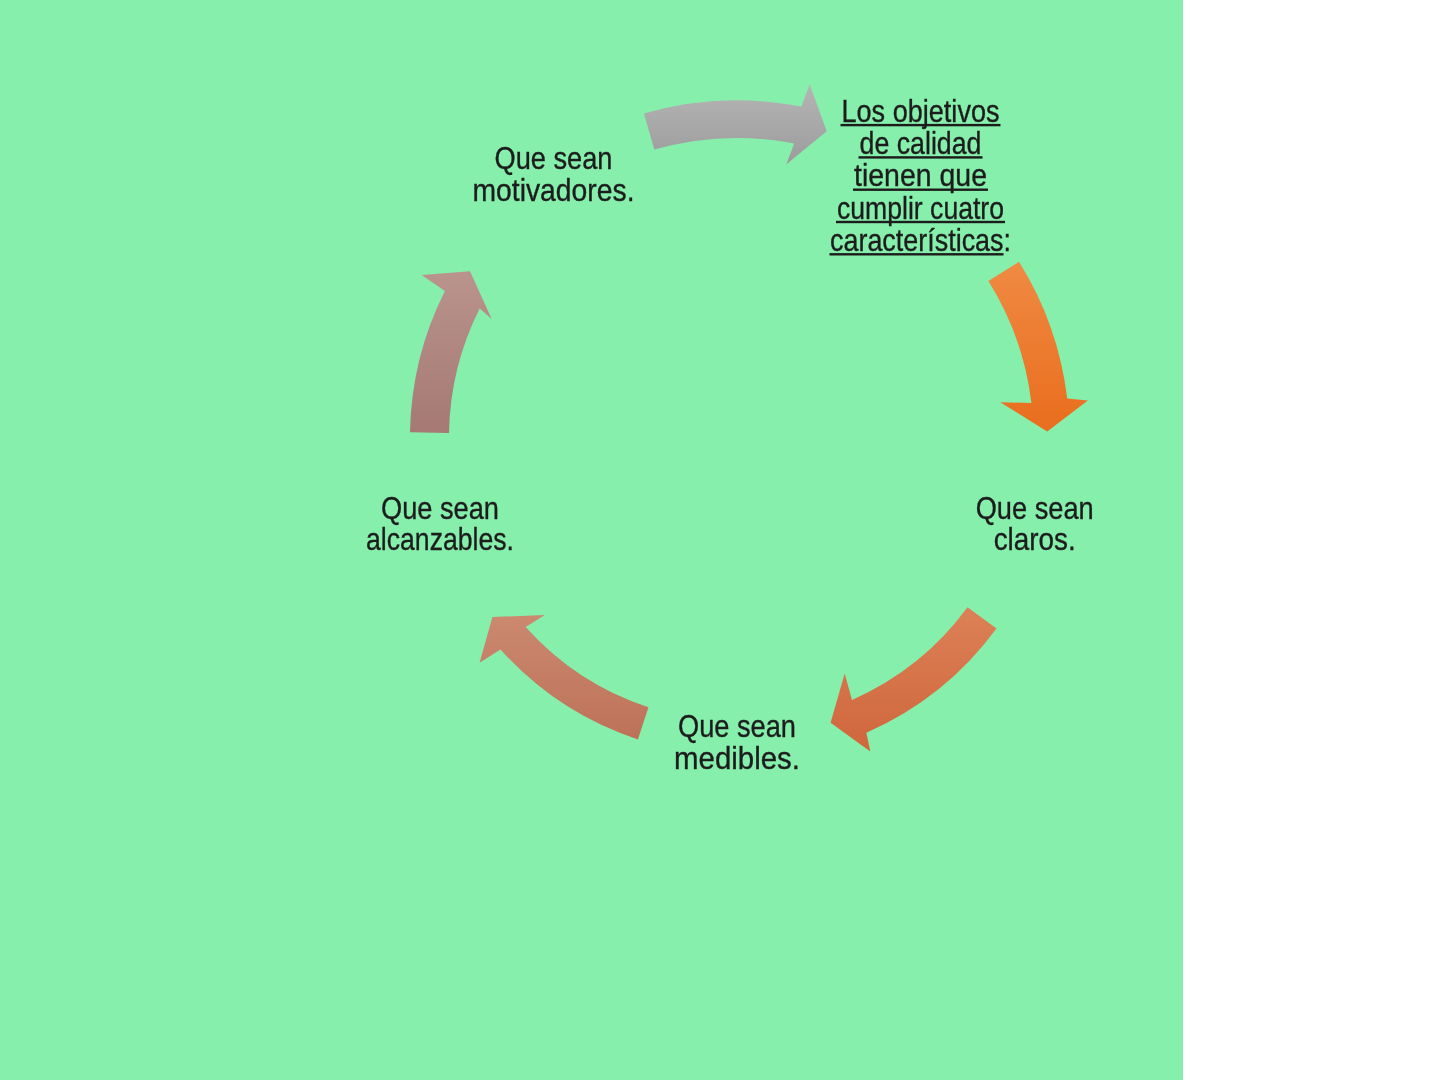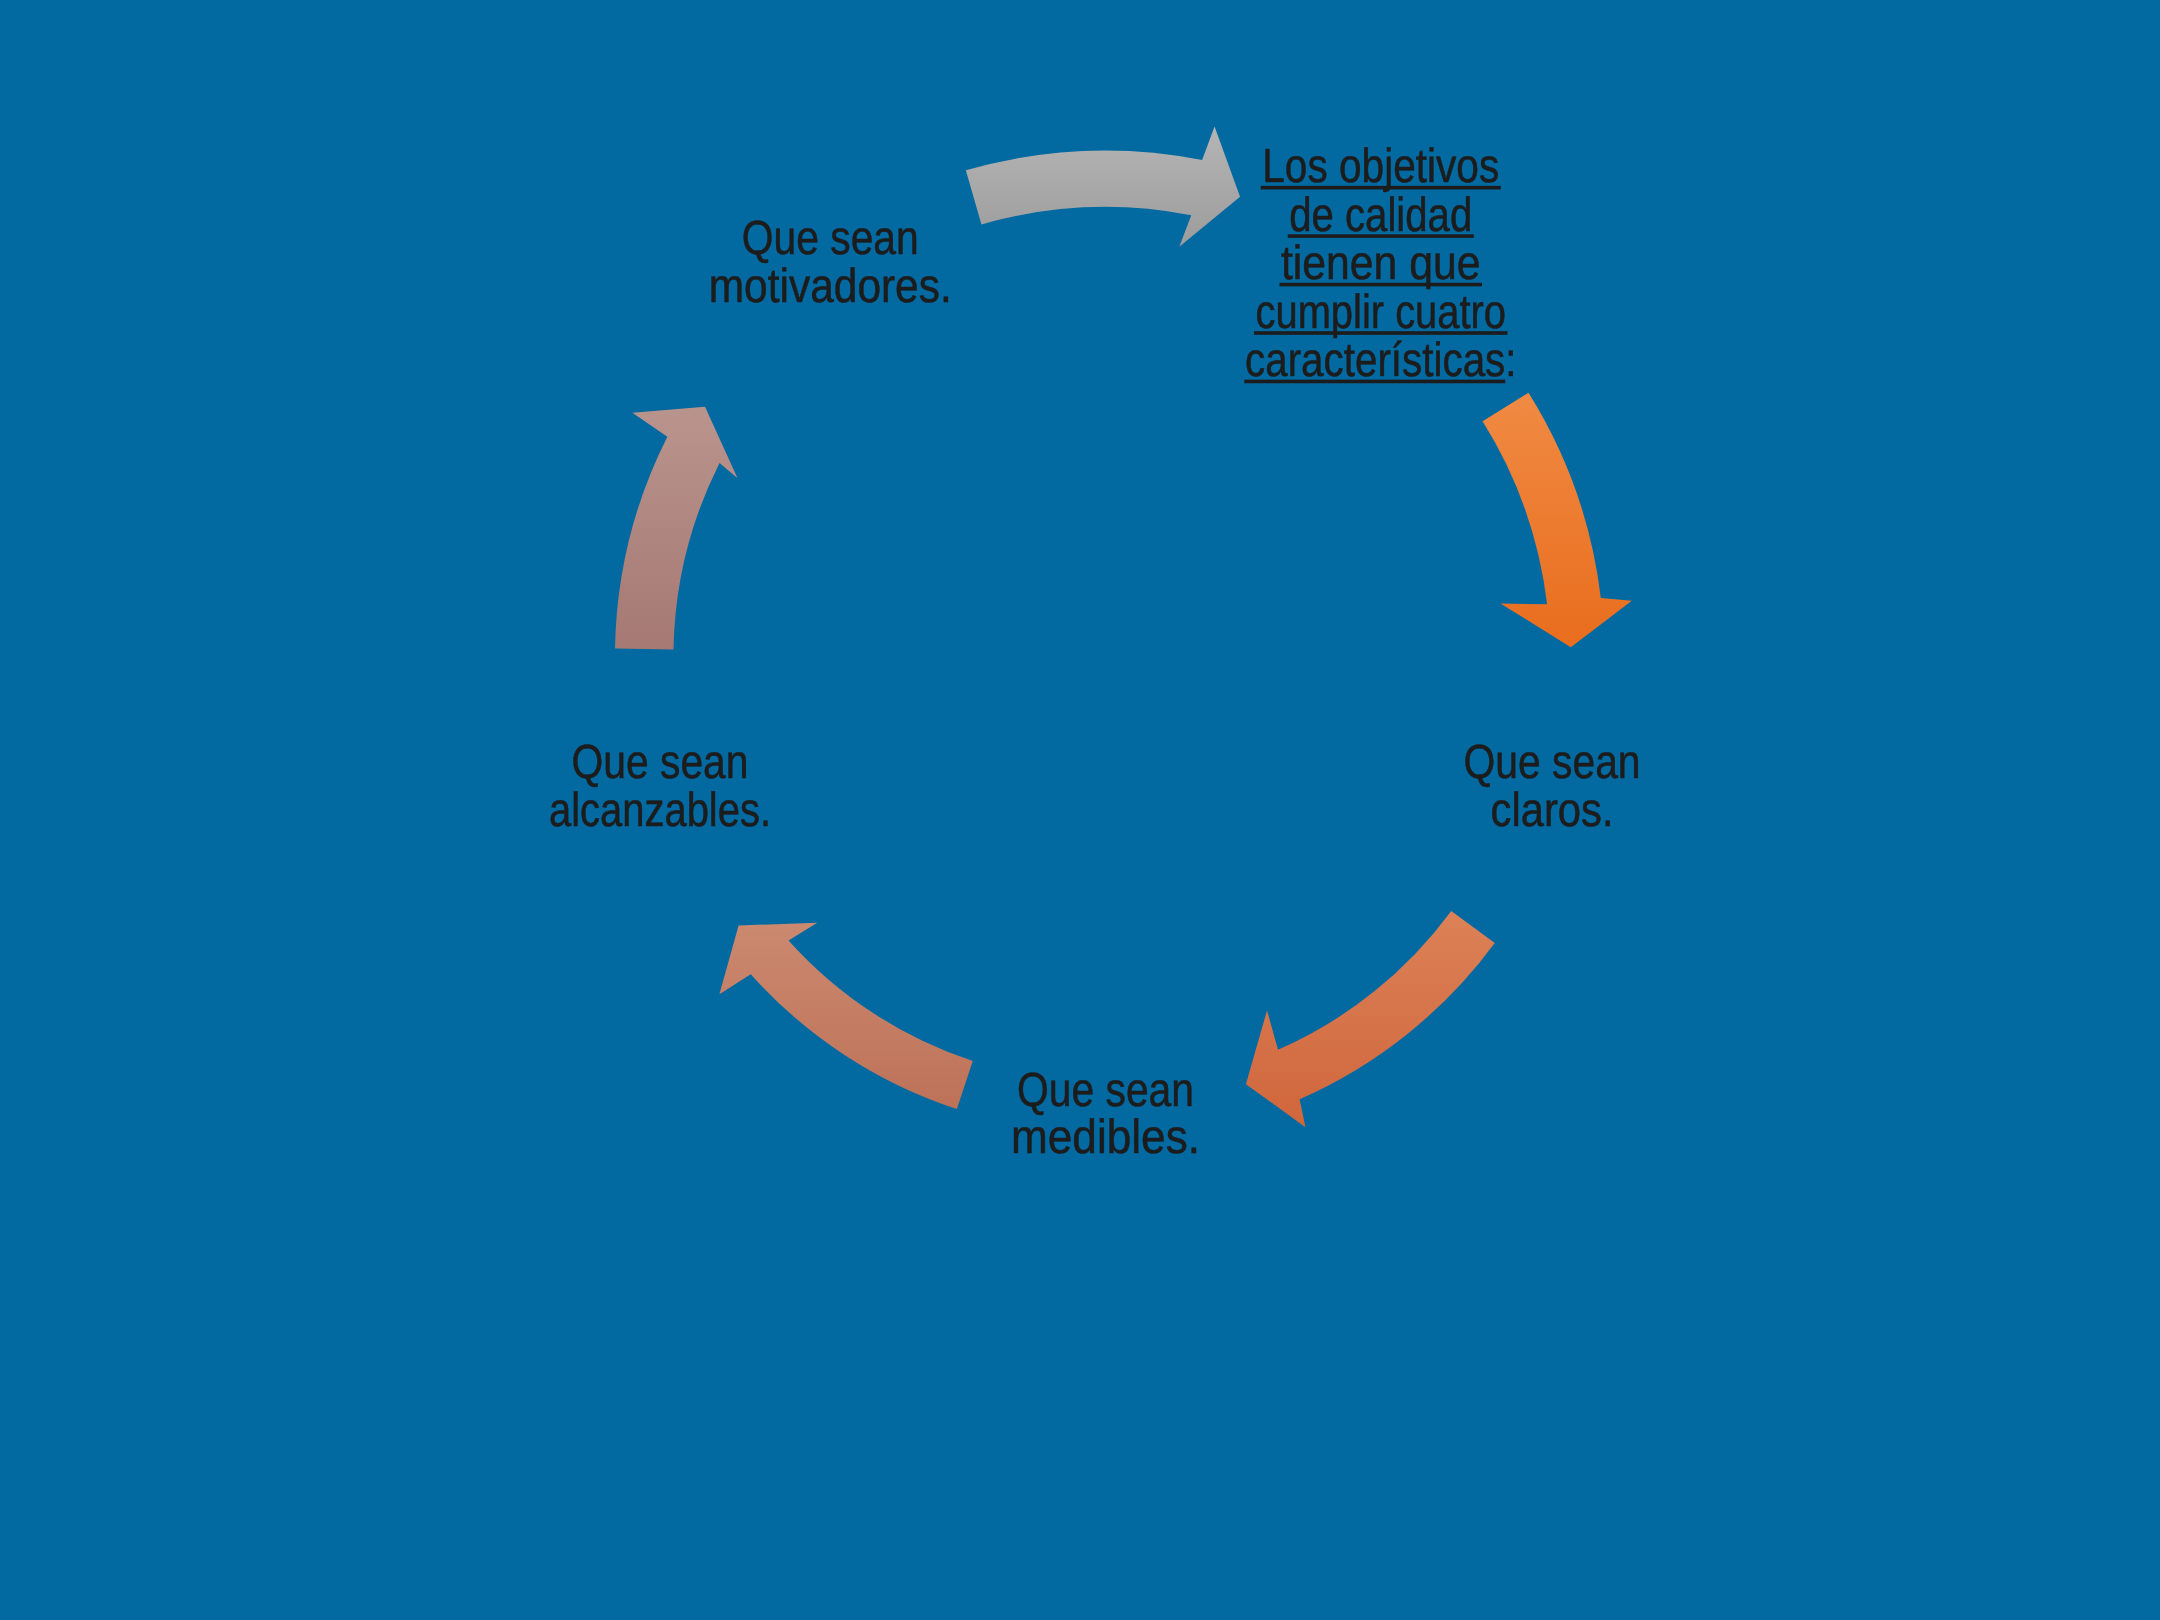--- a/index.html
+++ b/index.html
@@ -1,16 +1,16 @@
 <!DOCTYPE html>
 <html><head>
 <meta charset="utf-8">
 <style>
   html,body{margin:0;padding:0;background:#ffffff;}
-  .page{position:relative;width:1440px;height:1080px;background:#0369a1;overflow:hidden;}
+  .page{position:relative;width:1183px;height:1080px;background:#86efac;overflow:hidden;}
   svg{position:absolute;left:0;top:0;}
   text{font-family:"Liberation Sans",sans-serif;font-size:32px;fill:#1c1c1c;text-anchor:middle;stroke:#1c1c1c;stroke-width:0.35;}
 </style>
 </head>
 <body>
 <div class="page">
 <svg width="1440" height="1080" viewBox="0 0 1440 1080">
   <defs>
     <linearGradient id="g_gray" x1="0" y1="84" x2="0" y2="164" gradientUnits="userSpaceOnUse">
       <stop offset="0" stop-color="#b5b5b5"></stop>

